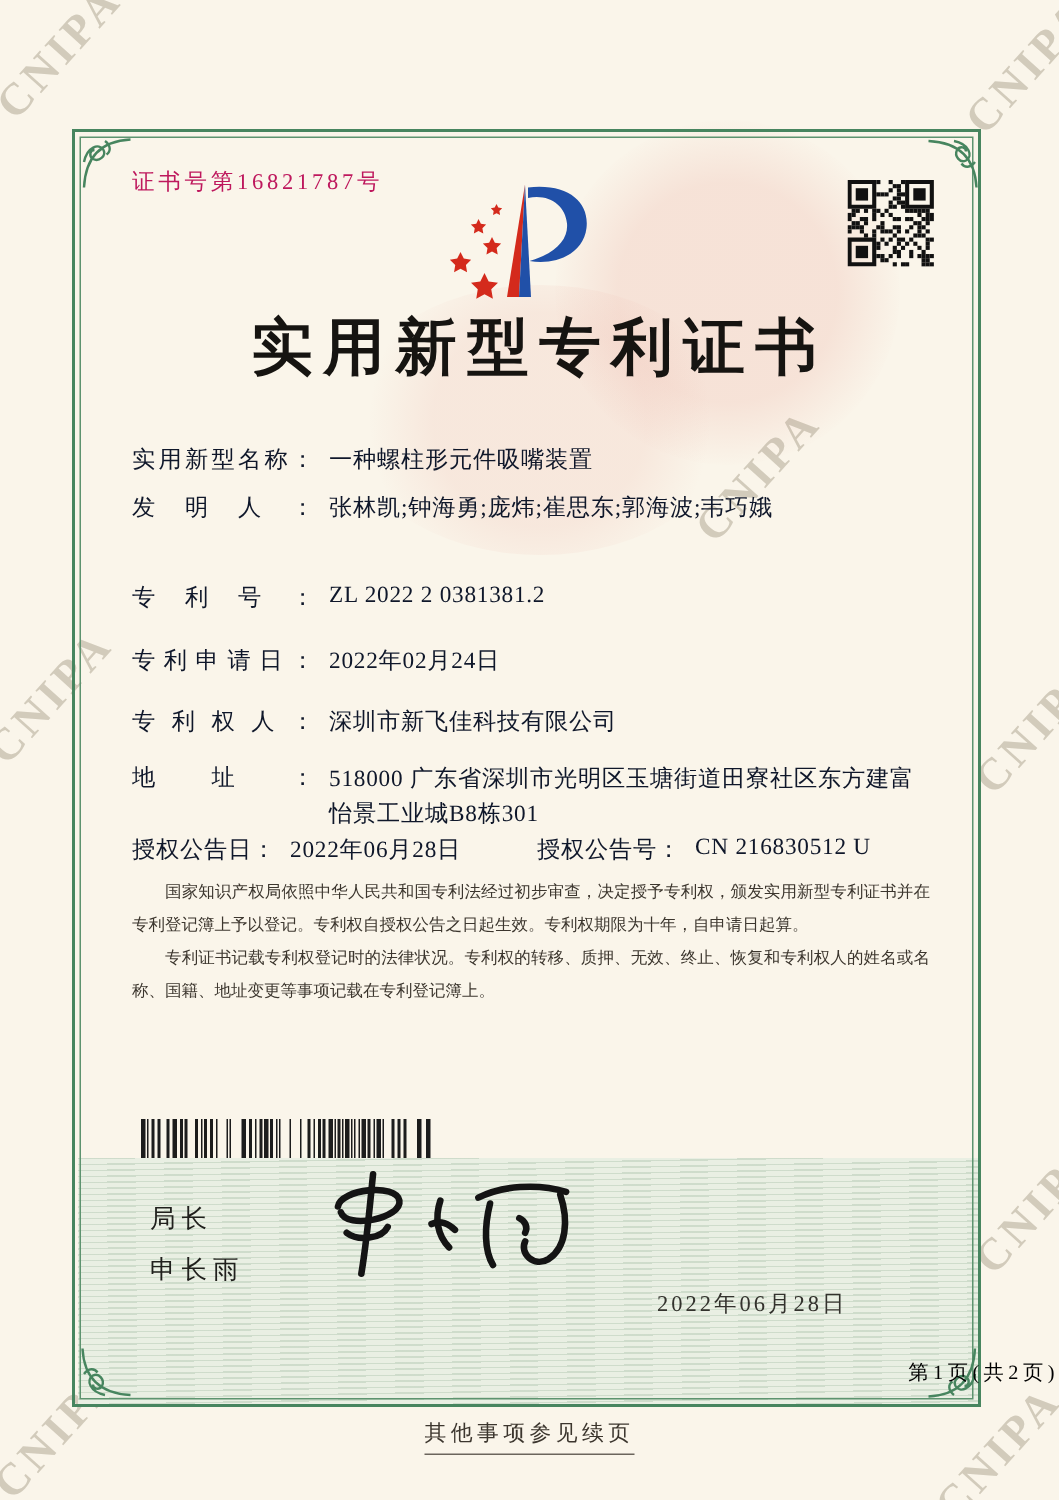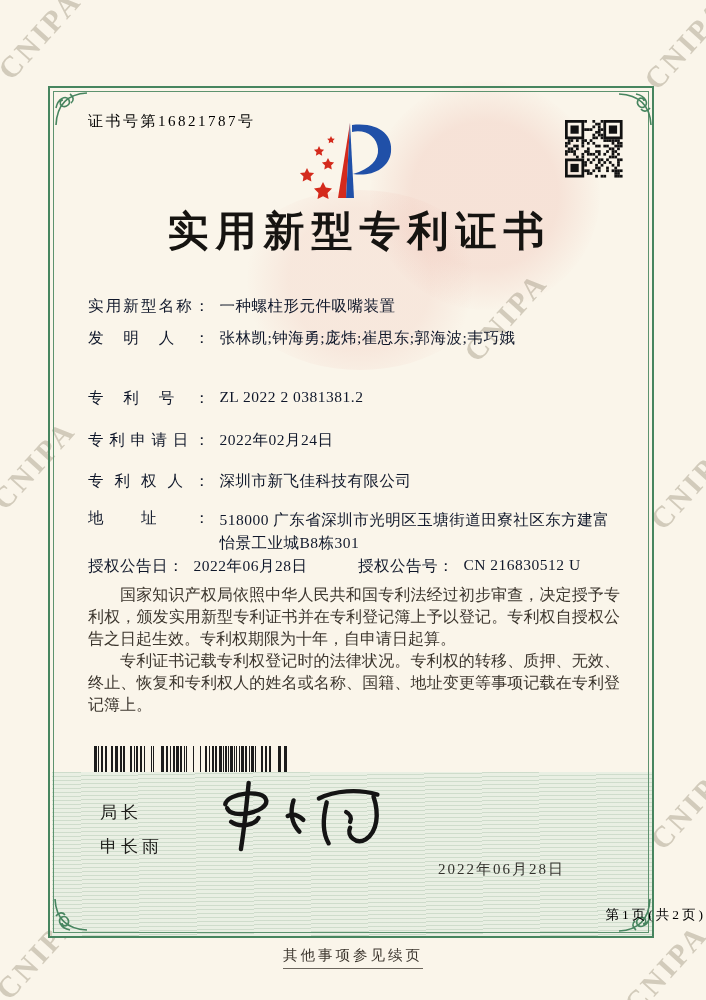--- a/index.html
+++ b/index.html
@@ -30,36 +30,36 @@
   .c-tr{left:618px;top:90px;transform:rotate(90deg);}
   .c-br{left:618px;top:898px;transform:rotate(180deg);}
   .c-bl{left:52px;top:898px;transform:rotate(270deg);}
   
   .band{position:absolute;left:52px;top:772px;width:602px;height:164px;z-index:1;
     background:
       repeating-linear-gradient(179deg,rgba(112,152,118,0.22) 0 1px,rgba(112,152,118,0) 1px 4px),
       #e9efe3;}
   
   .cert-no{position:absolute;left:88px;top:112px;z-index:2;
-    font-size:15px;letter-spacing:2.5px;color:#000000;}
+    font-size:15px;letter-spacing:2.5px;color:#be185d;}
   .logo{position:absolute;left:283px;top:118px;z-index:2;}
   .qr{position:absolute;left:565px;top:120px;z-index:2;}
   .title{position:absolute;left:0;right:0;top:204px;margin:0;z-index:2;
     text-align:center;font-size:41px;font-weight:900;letter-spacing:7px;color:#161411;padding-left:13px;}
   
   .row{position:absolute;left:88px;z-index:2;font-size:15.5px;letter-spacing:0.5px;
     color:#0f172a;white-space:nowrap;}
   .row .lbl{display:inline-block;width:122px;vertical-align:top;
     text-align:justify;text-align-last:justify;-moz-text-align-last:justify;}
   .row .lbl-plain{display:inline-block;vertical-align:top;}
   .row .val{display:inline-block;margin-left:5px;vertical-align:top;}
   .row .val-wrap{white-space:normal;width:402px;line-height:23px;}
   
   .body-text{position:absolute;left:88px;top:584px;width:532px;z-index:2;
-    font-size:16px;line-height:22px;color:#3c362e;text-align:justify;}
+    font-size:11px;line-height:22px;color:#3c362e;text-align:justify;}
   .body-text p{margin:0;text-indent:2em;}
   
   .barcode{position:absolute;left:94px;top:746px;z-index:2;}
   .signer{position:absolute;left:100px;top:796px;z-index:2;font-size:17px;
     letter-spacing:4px;color:#20201d;line-height:34px;}
   .signature{position:absolute;left:198px;top:776px;z-index:2;}
   .issue-date{position:absolute;left:438px;top:860px;z-index:2;
     font-size:15px;letter-spacing:2px;color:#33322d;}
   .page-info{position:absolute;left:0;right:0;top:906px;z-index:2;text-align:right;
     font-size:13.5px;letter-spacing:3px;color:#000000;}

